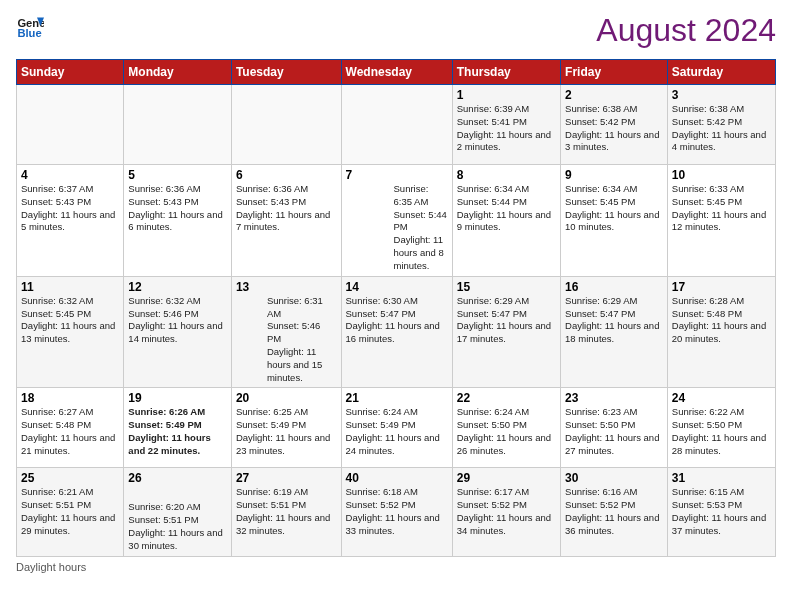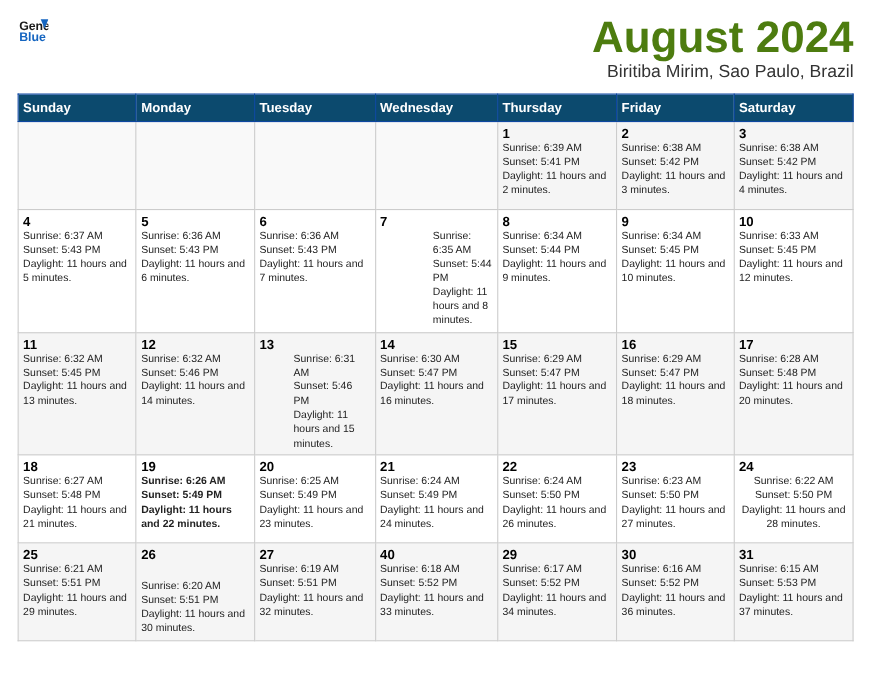--- a/index.html
+++ b/index.html
@@ -28,35 +28,35 @@
       gap: 4px;
     }
     .logo-icon {
       width: 28px;
       height: 28px;
     }
     .title-section {
       text-align: right;
     }
     .month-year {
-      font-size: 40px;
-      font-weight: bold;
-      color: #4d7c0f;
+      font-size: 32px;
+      font-weight: normal;
+      color: #701a75;
     }
     .location {
       font-size: 16px;
       color: #333;
     }
     .calendar {
       width: 100%;
       border-collapse: collapse;
       font-size: 11px;
     }
     .calendar th {
-      background: #0c4a6e;
+      background: #b91c1c;
       color: #fff;
       padding: 5px 4px;
       text-align: left;
       font-weight: bold;
       font-size: 12px;
       border: 1px solid #0d47a1;
     }
     .calendar td {
       border: 1px solid #ccc;
       vertical-align: top;
@@ -99,21 +99,20 @@
   <div class="header">
     <div class="logo">
       <svg class="logo-icon" viewBox="0 0 40 40">
         <text x="2" y="22" font-size="16" font-weight="bold" fill="#1a1a1a">General</text>
         <text x="2" y="36" font-size="16" font-weight="bold" fill="#1565c0">Blue</text>
         <polygon points="30,8 40,8 35,20" fill="#1565c0"></polygon>
       </svg>
     </div>
     <div class="title-section">
       <div class="month-year">August 2024</div>
-      <div class="location">Biritiba Mirim, Sao Paulo, Brazil</div>
     </div>
   </div>
 
   <table class="calendar">
     <thead>
       <tr>
       <th>Sunday</th>
           <th>Monday</th>
           <th>Tuesday</th>
           <th>Wednesday</th>
@@ -267,21 +266,21 @@
 Daylight: 11 hours and 26 minutes.</div>
           </td>
           <td>
             <span class="day-number">23</span>
             <div class="day-info" style="white-space: pre-line;">Sunrise: 6:23 AM
 Sunset: 5:50 PM
 Daylight: 11 hours and 27 minutes.</div>
           </td>
           <td>
             <span class="day-number">24</span>
-            <div class="day-info" style="white-space: pre-line; text-align: center;">Sunrise: 6:22 AM
+            <div class="day-info" style="white-space: pre-line;">Sunrise: 6:22 AM
 Sunset: 5:50 PM
 Daylight: 11 hours and 28 minutes.</div>
           </td>
         </tr>
         <tr>
           <td>
             <span class="day-number">25</span>
             <div class="day-info" style="white-space: pre-line;">Sunrise: 6:21 AM
 Sunset: 5:51 PM
 Daylight: 11 hours and 29 minutes.</div>
@@ -319,13 +318,14 @@
           <td>
             <span class="day-number">31</span>
             <div class="day-info" style="white-space: pre-line;">Sunrise: 6:15 AM
 Sunset: 5:53 PM
 Daylight: 11 hours and 37 minutes.</div>
           </td>
         </tr>
       </tbody>
   </table>
 
+  <div class="footer-note">Daylight hours</div>
 </div>
 
 </body></html>

